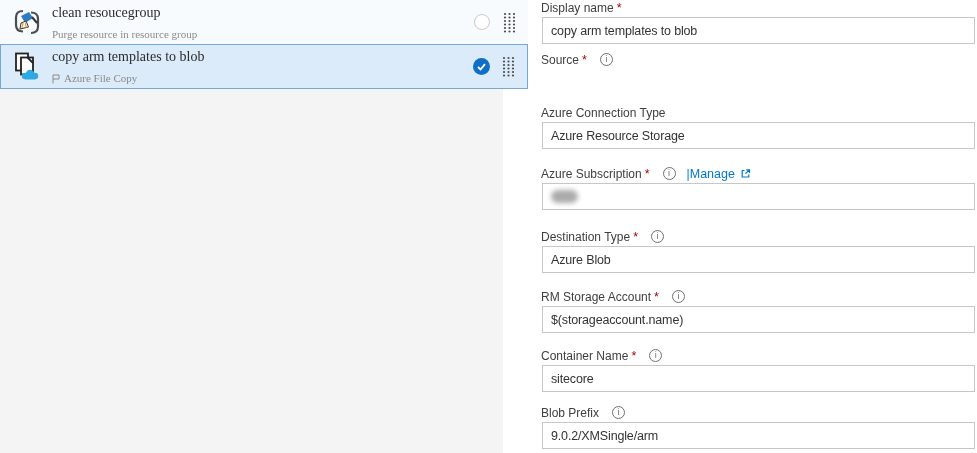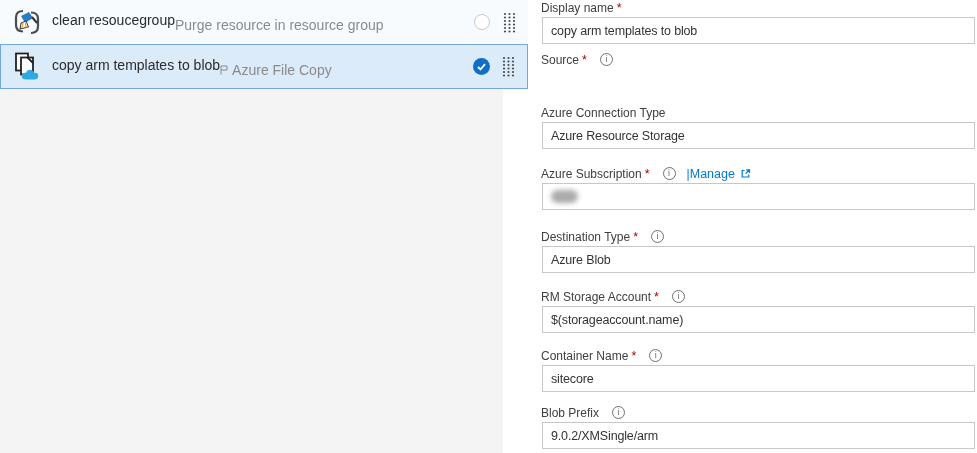--- a/index.html
+++ b/index.html
@@ -11,23 +11,23 @@
   
   .left-panel{position:absolute;left:0;top:0;width:528px;height:453px;}
   .task-item{
     position:absolute;left:0;width:528px;height:44px;box-sizing:border-box;
     display:flex;align-items:center;padding:0 10px 0 12px;background:#f8fbfe;
   }
   .task-item.t0{top:0;}
   .task-item.t1{top:44px;height:45px;background:#dcebf9;border:1px solid #73a8d9;padding-left:11px;}
   .panel-rest{position:absolute;top:89px;left:0;width:503px;height:364px;background:#f4f4f4;}
   .task-icon{width:30px;height:32px;margin-right:10px;flex:none;display:flex;align-items:center;justify-content:center;}
-  .task-text{display:flex;flex-direction:row;min-width:0;}
+  .task-text{display:flex;flex-direction:column;min-width:0;font-family:Liberation Serif, serif;}
   .task-title{font-size:14px;color:#2b2b2b;line-height:17px;white-space:nowrap;}
-  .task-subtitle{font-size:14px;color:#8a8a8a;line-height:13px;margin-top:7px;display:flex;align-items:center;white-space:nowrap;}
+  .task-subtitle{font-size:11px;color:#8a8a8a;line-height:13px;margin-top:7px;display:flex;align-items:center;white-space:nowrap;}
   .task-subtitle .flag{margin-right:4px;flex:none;display:inline-flex;}
   .flex-sp{flex:1;}
   .radio{
     width:14px;height:14px;border:1.5px solid #c9c9c9;border-radius:50%;
     background:#ffffff;margin-right:13px;flex:none;
   }
   .check{
     width:17px;height:17px;border-radius:50%;background:#0f6fc5;margin-right:12px;flex:none;
     display:flex;align-items:center;justify-content:center;
   }

